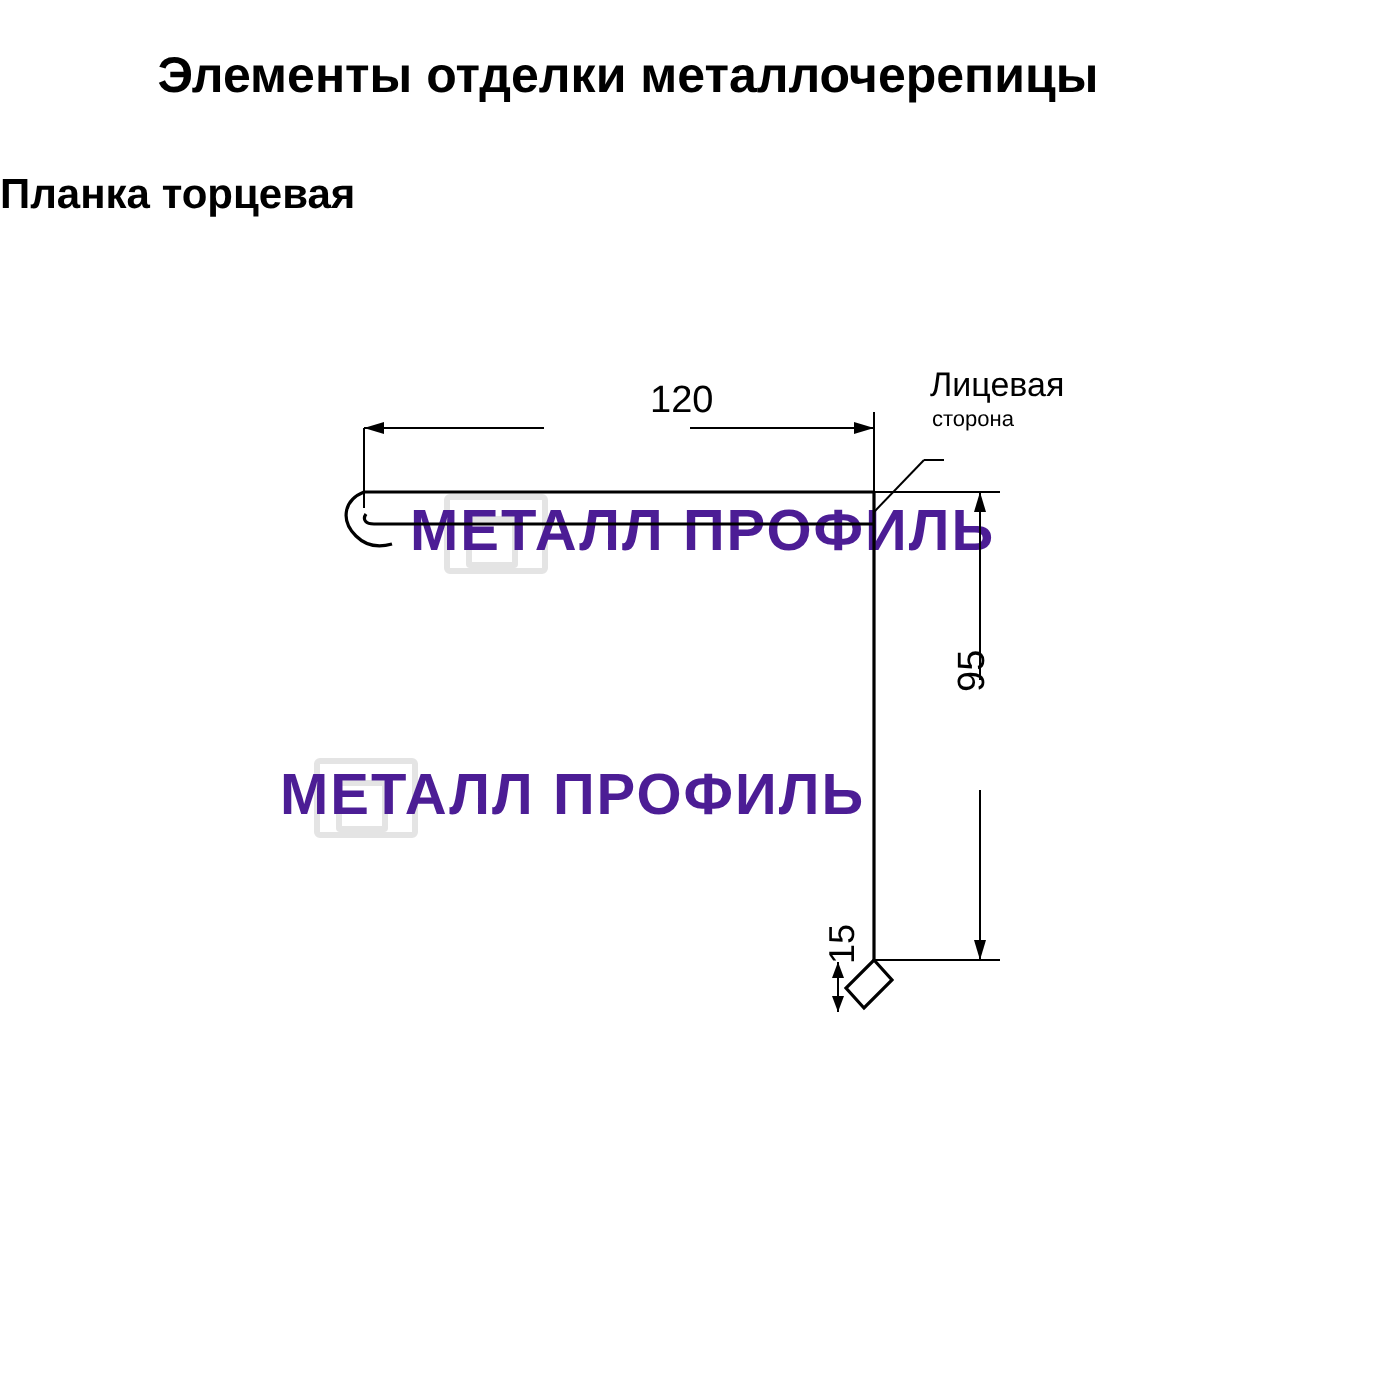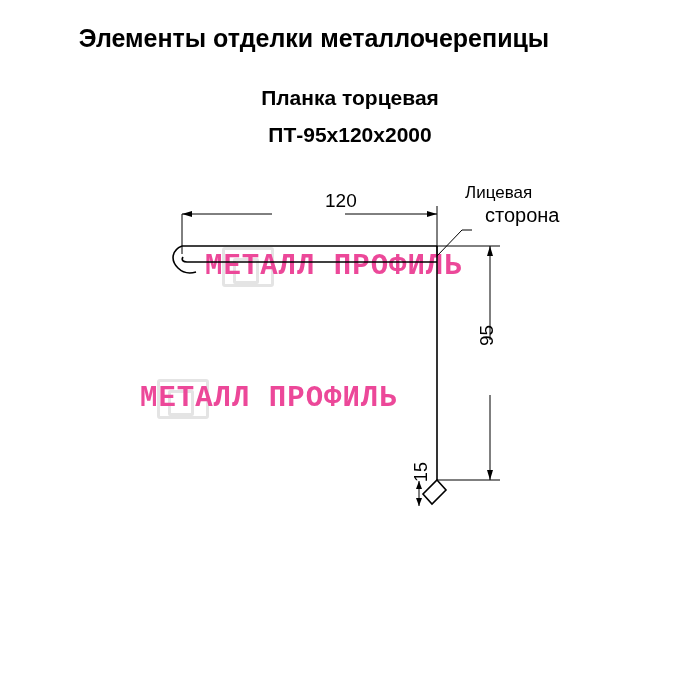--- a/index.html
+++ b/index.html
@@ -28,56 +28,56 @@
     text-align: center;
     font-size: 25px;
     font-weight: bold;
     letter-spacing: 0px;
   }
   .subtitle {
     position: absolute;
     top: 86px;
     left: 0;
     width: 700px;
+    text-align: left;
+    font-size: 21px;
+    font-weight: bold;
+  }
+  .code {
+    position: absolute;
+    top: 123px;
+    left: 0;
+    width: 700px;
     text-align: center;
     font-size: 21px;
     font-weight: bold;
   }
-  .code {
-    position: absolute;
-    top: 123px;
-    left: 0;
-    width: 700px;
-    text-align: center;
-    font-size: 21px;
-    font-weight: bold;
-  }
   .drawing {
     position: absolute;
     top: 150px;
     left: 0;
     width: 700px;
     height: 430px;
   }
   .watermarks {
     position: absolute;
     top: 150px;
     left: 0;
     width: 700px;
     height: 430px;
     pointer-events: none;
   }
   .wm {
     position: absolute;
-    color: #ec4899;
+    color: #4c1d95;
     font-weight: bold;
     font-size: 29px;
     letter-spacing: 1px;
     white-space: nowrap;
-    font-family: Liberation Mono, monospace;
+    font-family: Liberation Sans, sans-serif;
   }
   .wm-1 { top: 100px; left: 205px; }
   .wm-2 { top: 232px; left: 140px; }
   .wm-logo {
     position: absolute;
     width: 46px;
     height: 34px;
     border: 3px solid #e4e4e4;
     border-radius: 3px;
   }
@@ -107,38 +107,37 @@
     transform-origin: left top;
   }
   .label-15 {
     left: 411px;
     top: 332px;
     transform: rotate(-90deg);
     transform-origin: left top;
     font-size: 18px;
   }
   .label-face-1 { left: 465px; top: 33px; font-size: 17px; }
-  .label-face-2 { left: 485px; top: 54px; font-size: 20px; }
+  .label-face-2 { left: 466px; top: 54px; font-size: 11px; }
   .footer {
     position: absolute;
     left: 22px;
     bottom: 22px;
     font-size: 15px;
     line-height: 1.45;
   }
   .footer div { white-space: nowrap; }
 </style>
 </head>
 <body>
 
 <div class="page">
 
   <div class="title">Элементы отделки металлочерепицы</div>
   <div class="subtitle">Планка торцевая</div>
-  <div class="code">ПТ-95х120х2000</div>
 
   <div class="watermarks">
     <div class="wm-logo wm-logo-1"></div>
     <div class="wm wm-1">МЕТАЛЛ ПРОФИЛЬ</div>
     <div class="wm-logo wm-logo-2"></div>
     <div class="wm wm-2">МЕТАЛЛ ПРОФИЛЬ</div>
   </div>
 
   <div class="drawing">
     <svg width="700" height="430" viewBox="0 0 700 430">

